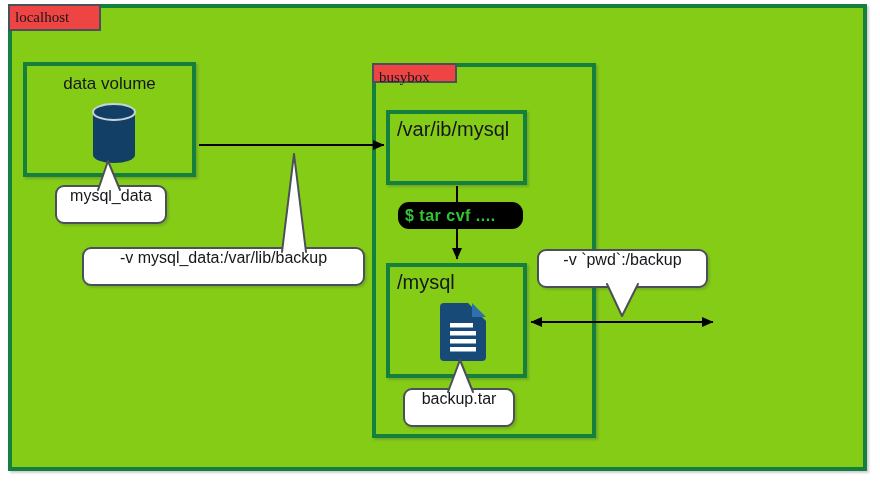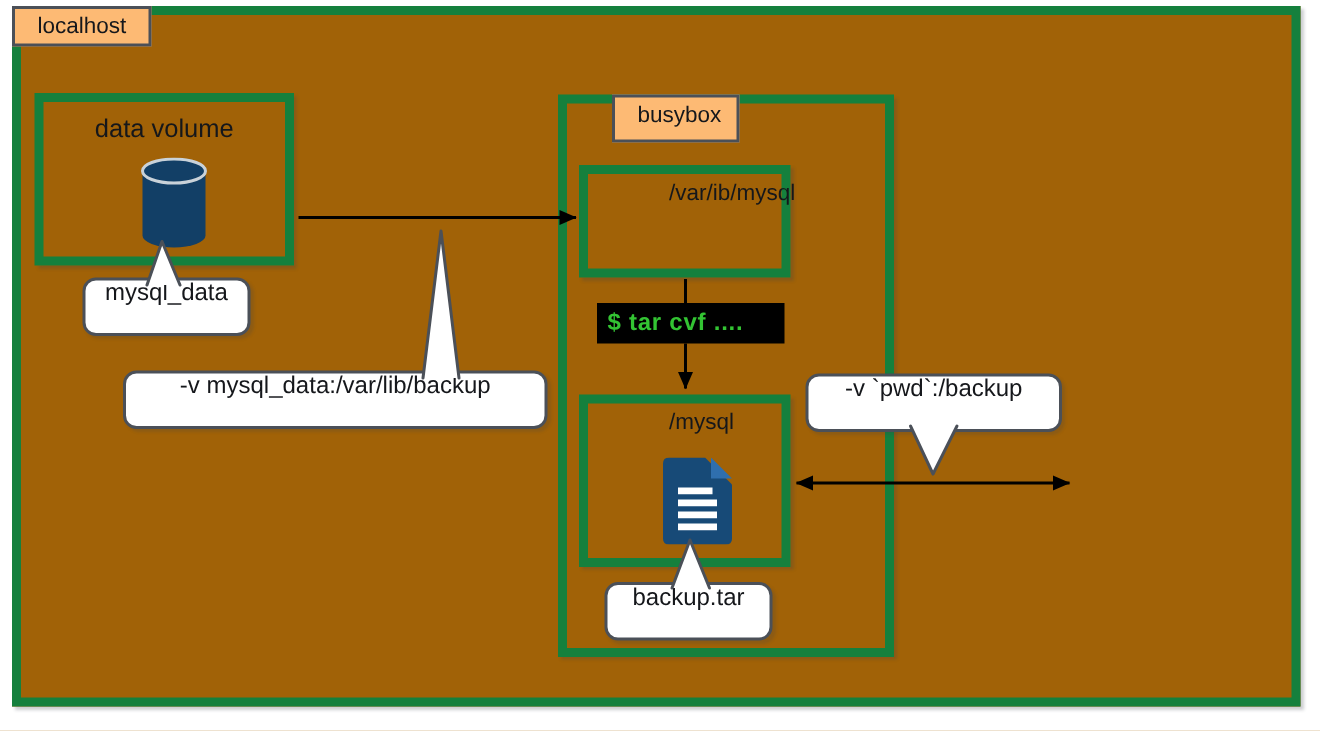--- a/index.html
+++ b/index.html
@@ -1,29 +1,29 @@
 <!DOCTYPE html>
 <html><head>
 <meta charset="utf-8">
 <style>
   html,body{margin:0;padding:0;background:#fff;}
   .stage{
     position:relative;width:880px;height:487px;background:#ffffff;
     font-family:"Liberation Sans",sans-serif;color:#15171b;overflow:hidden;
   }
   .box{
-    position:absolute;background:#a16207;border:6px solid #15803d;
+    position:absolute;background:#84cc16;border:4px solid #15803d;
     box-sizing:border-box;box-shadow:2px 2px 2px rgba(60,65,75,0.25);text-decoration:underline;
   }
   .taglabel{
-    position:absolute;background:#fdba74;border:2px solid #4b5058;
-    box-sizing:border-box;font-size:15px;line-height:23px;padding:0 6px 0 15px;
-    z-index:2;white-space:nowrap;
+    position:absolute;background:#ef4444;border:2px solid #4b5058;
+    box-sizing:border-box;font-size:15px;line-height:23px;padding:0 6px 0 5px;
+    z-index:2;white-space:nowrap;font-family:Liberation Serif, serif;
   }
-  .dirlabel{position:absolute;top:4px;left:7px;font-size:15px;margin-left:47px;}
+  .dirlabel{position:absolute;top:4px;left:7px;font-size:20px;}
   .dv-title{position:absolute;top:8px;left:0;width:100%;text-align:center;font-size:17px;}
   .icon-abs{position:absolute;}
   .terminal{
     position:absolute;background:#000000;box-sizing:border-box;
     display:flex;align-items:center;padding-left:7px;
     font-size:16px;font-weight:bold;color:#33c433;letter-spacing:0.5px;
     white-space:nowrap;z-index:2;
   }
   .callout{
     position:absolute;background:#ffffff;border:2px solid #4b5058;
@@ -43,27 +43,27 @@
 
   <div class="box" style="left:23px;top:62px;width:173px;height:115px;">
     <div class="dv-title">data volume</div>
     <svg class="icon-abs" style="left:64px;top:37px;" width="46" height="62" viewBox="0 0 46 62">
       <path d="M2,9 V52 A21,8 0 0 0 44,52 V9 Z" fill="#123f66"></path>
       <ellipse cx="23" cy="9" rx="21" ry="8" stroke-width="2" stroke="#c9d2d9" fill="#123f66"></ellipse>
     </svg>
   </div>
 
   <div class="box" style="left:372px;top:63px;width:224px;height:375px;"></div>
-  <div class="taglabel" style="left:372px;top:63px;height:32px;min-width:85px;line-height:24px;margin-left:36px;">busybox</div>
+  <div class="taglabel" style="left:372px;top:63px;height:20px;min-width:85px;line-height:24px;">busybox</div>
 
   <div class="box" style="left:386px;top:110px;width:141px;height:75px;">
     <div class="dirlabel">/var/ib/mysql</div>
   </div>
 
-  <div class="terminal" style="left:398px;top:202px;width:125px;height:27px;">
+  <div class="terminal" style="left:398px;top:202px;width:125px;height:27px;border-radius:11px;">
     <span>$ tar cvf ....</span>
   </div>
 
   <div class="box" style="left:386px;top:263px;width:141px;height:115px;">
     <div class="dirlabel">/mysql</div>
     <svg class="icon-abs" style="left:50px;top:36px;" width="46" height="58" viewBox="0 0 46 58">
       <path d="M4,0 H28 L46,18 V54 Q46,58 42,58 H4 Q0,58 0,54 V4 Q0,0 4,0 Z" fill="#174a77"></path>
       <polygon points="32,0 46,14 32,14" fill="#2f6fae"></polygon>
       <rect x="10" y="20" width="23" height="4.5" fill="#ffffff"></rect>
       <rect x="10" y="28" width="26" height="4.5" fill="#ffffff"></rect>

